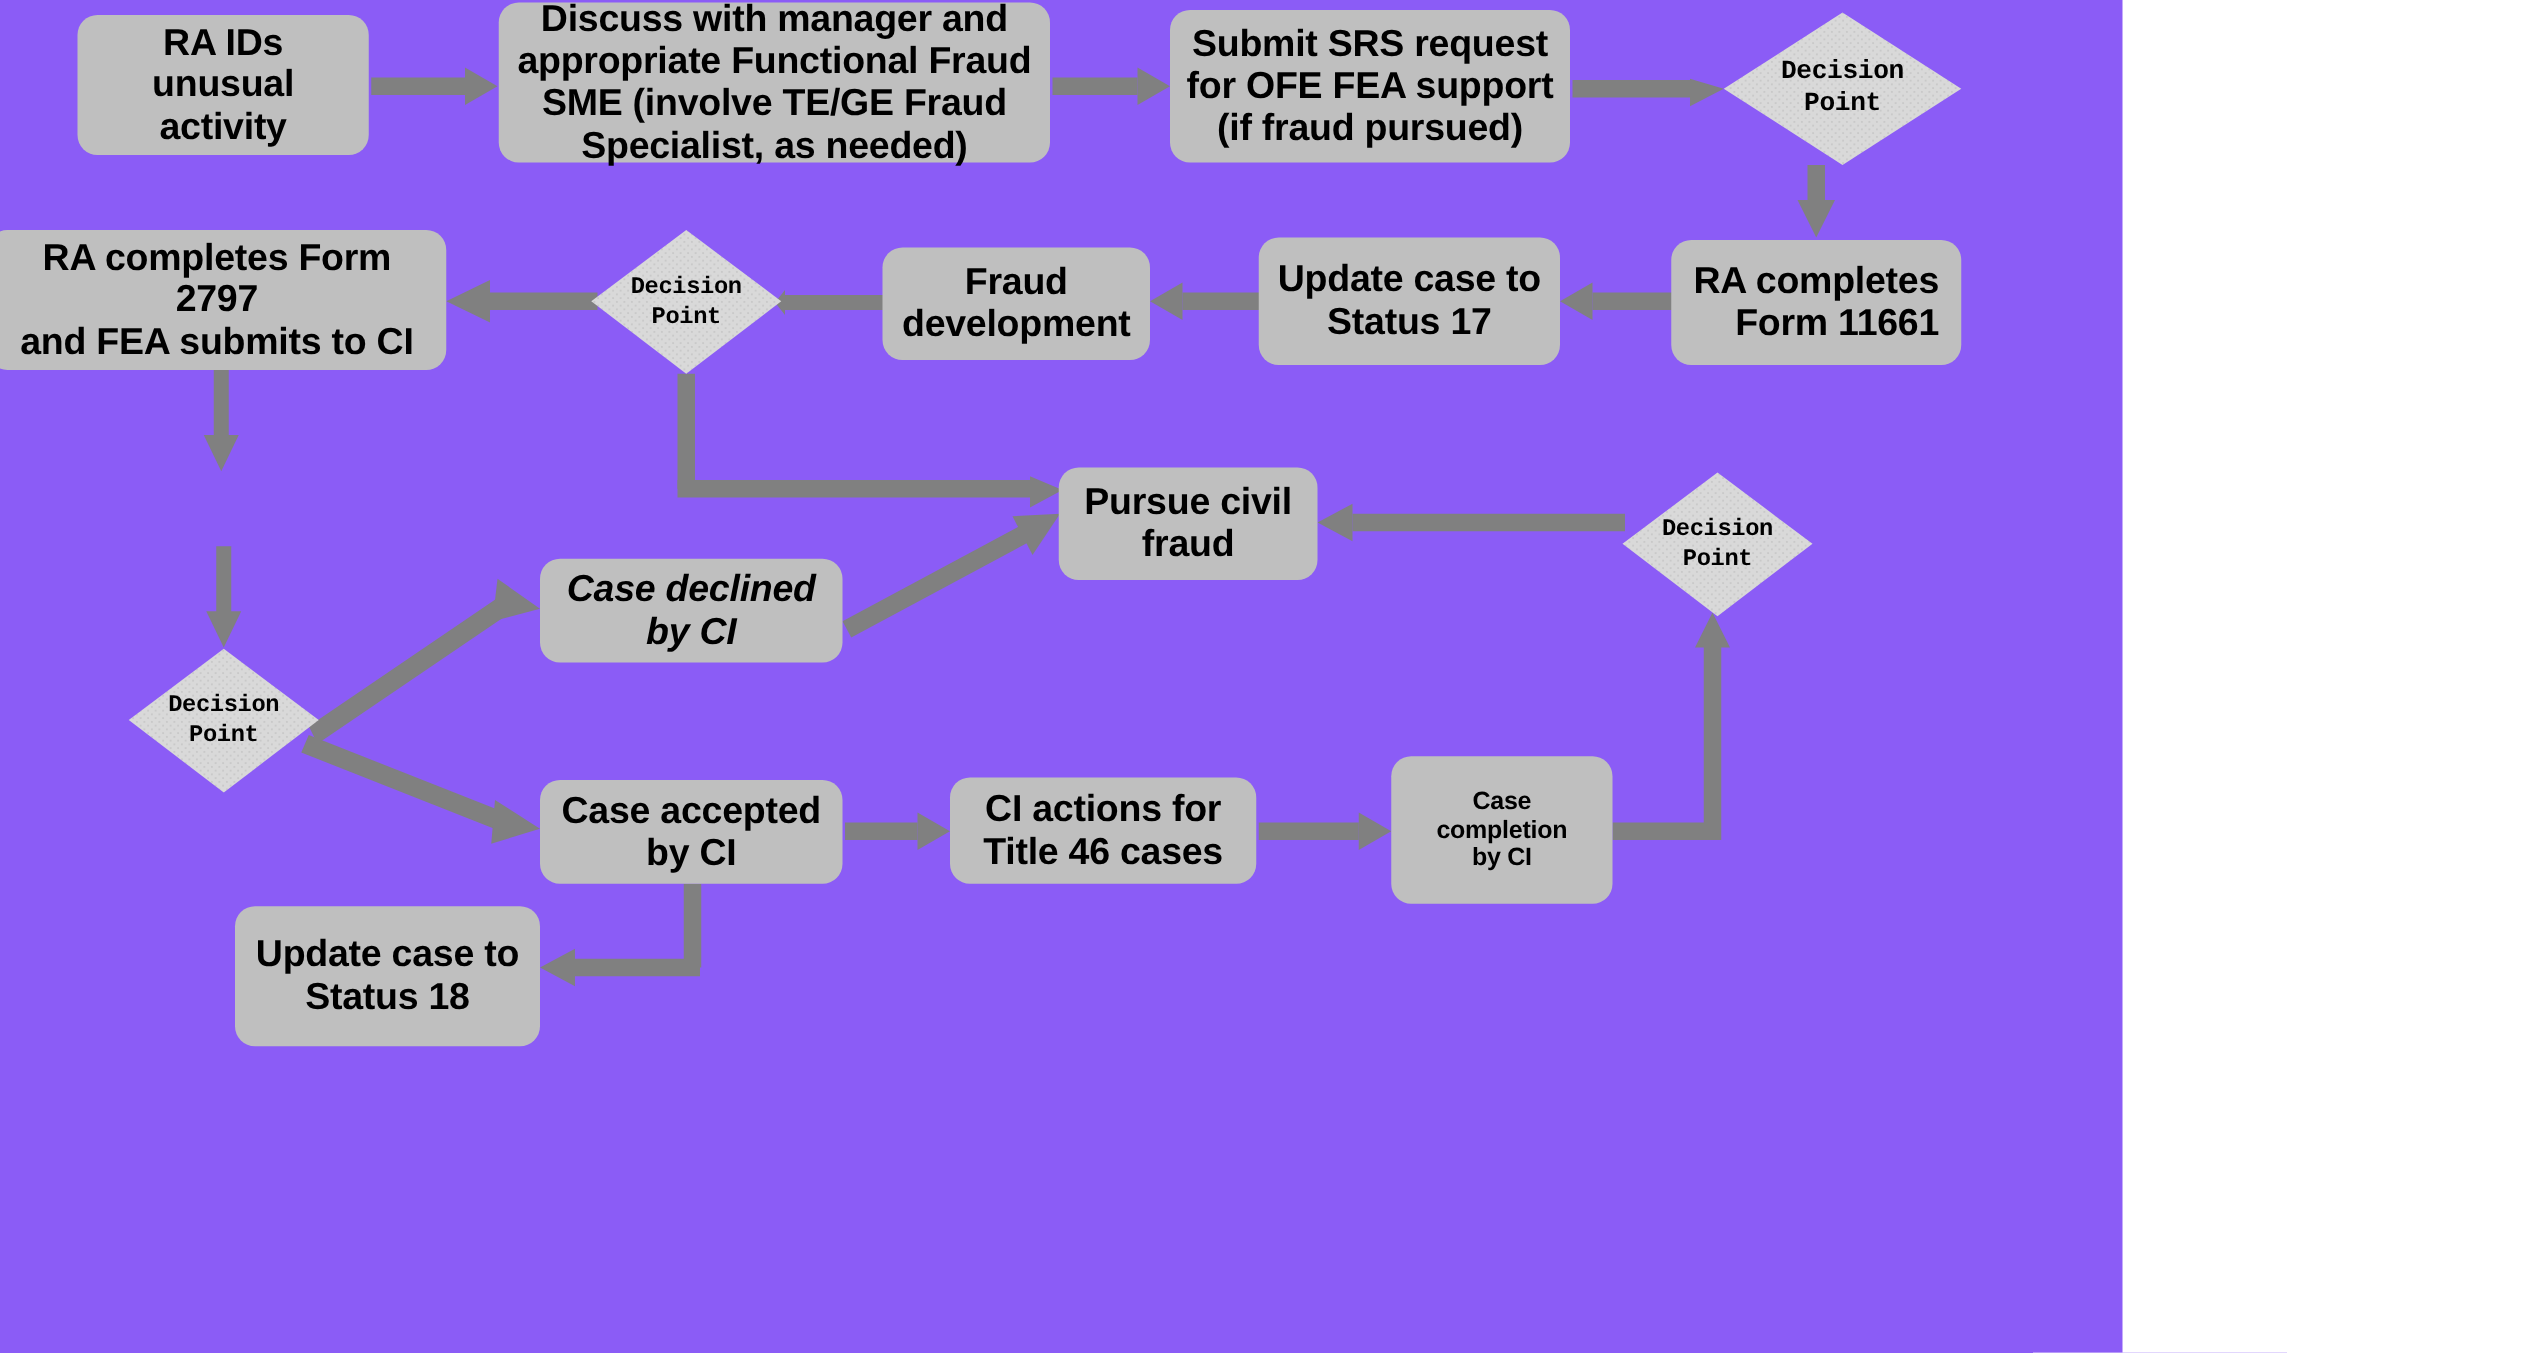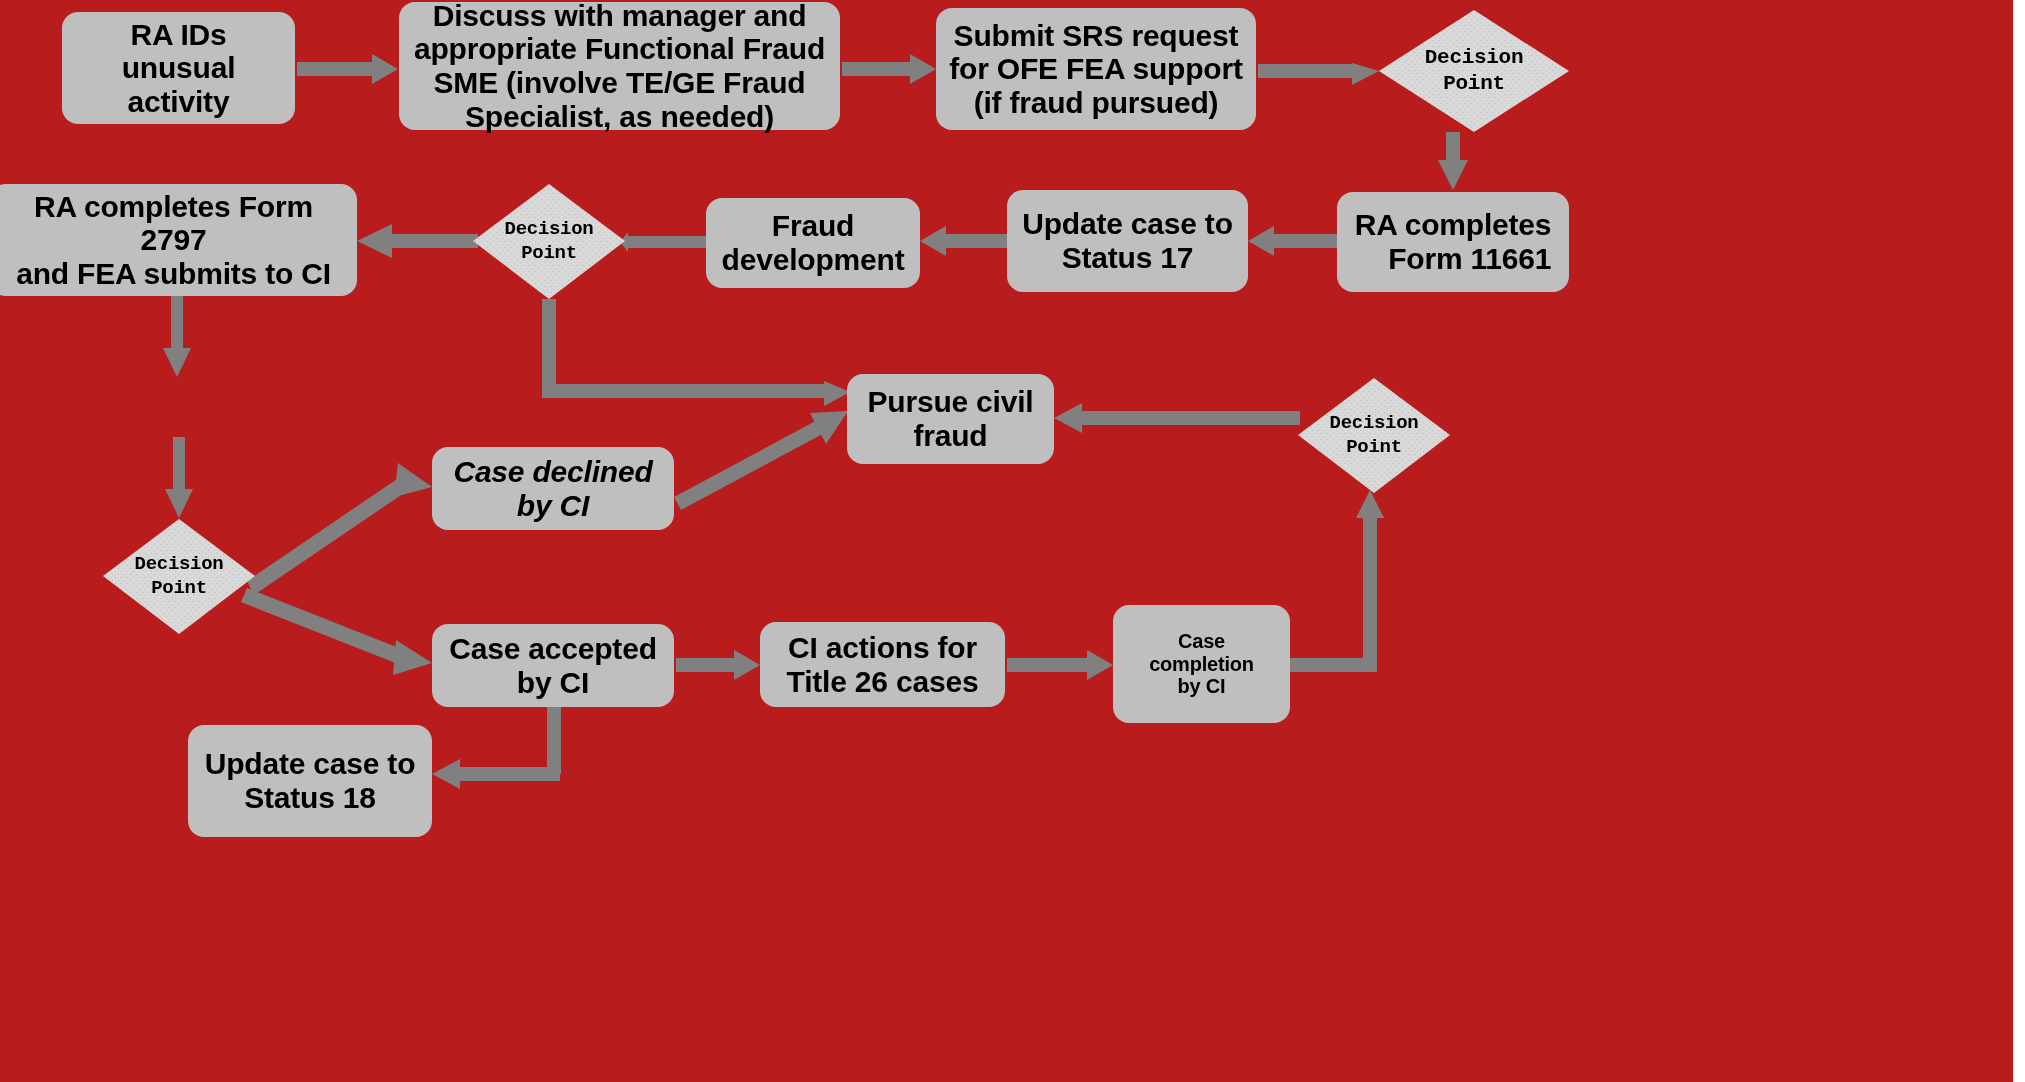--- a/index.html
+++ b/index.html
@@ -8,23 +8,23 @@
     background: #ffffff;
   }
   body {
     width: 2025px;
     height: 1082px;
     overflow: hidden;
     font-family: "Liberation Sans", sans-serif;
   }
   #flow-root {
     position: relative;
-    width: 2013px;
+    width: 1698px;
     height: 1082px;
-    background: #b91c1c;
+    background: #8b5cf6;
   }
   svg.flow-svg {
     position: absolute;
     top: 0;
     left: 0;
     width: 2025px;
     height: 1082px;
   }
   .node-box {
     position: absolute;
@@ -213,21 +213,21 @@
   <div class="node-box" style="left:432px; top:447px; width:242px; height:83px;  font-size:30px;font-style:italic;">Case declined
 by CI</div>
 
   <div class="node-box" style="left:847px; top:374px; width:207px; height:90px;  font-size:30px;">Pursue civil
 fraud</div>
 
   <div class="node-box" style="left:432px; top:624px; width:242px; height:83px;  font-size:30px;">Case accepted
 by CI</div>
 
   <div class="node-box" style="left:760px; top:622px; width:245px; height:85px;  font-size:30px;">CI actions for
-Title 26 cases</div>
+Title 46 cases</div>
 
   <div class="node-box" style="left:1113px;top:605px; width:177px; height:118px; font-size:20px;">Case
 completion
 by CI</div>
 
   <div class="node-box" style="left:188px; top:725px; width:244px; height:112px; font-size:30px;">Update case to
 Status 18</div>
 
   <div class="diamond-wrap" style="left:1379px; top:10px;  width:190px; height:122px;">
     <div class="diamond-label" style="font-size:21px;">Decision

